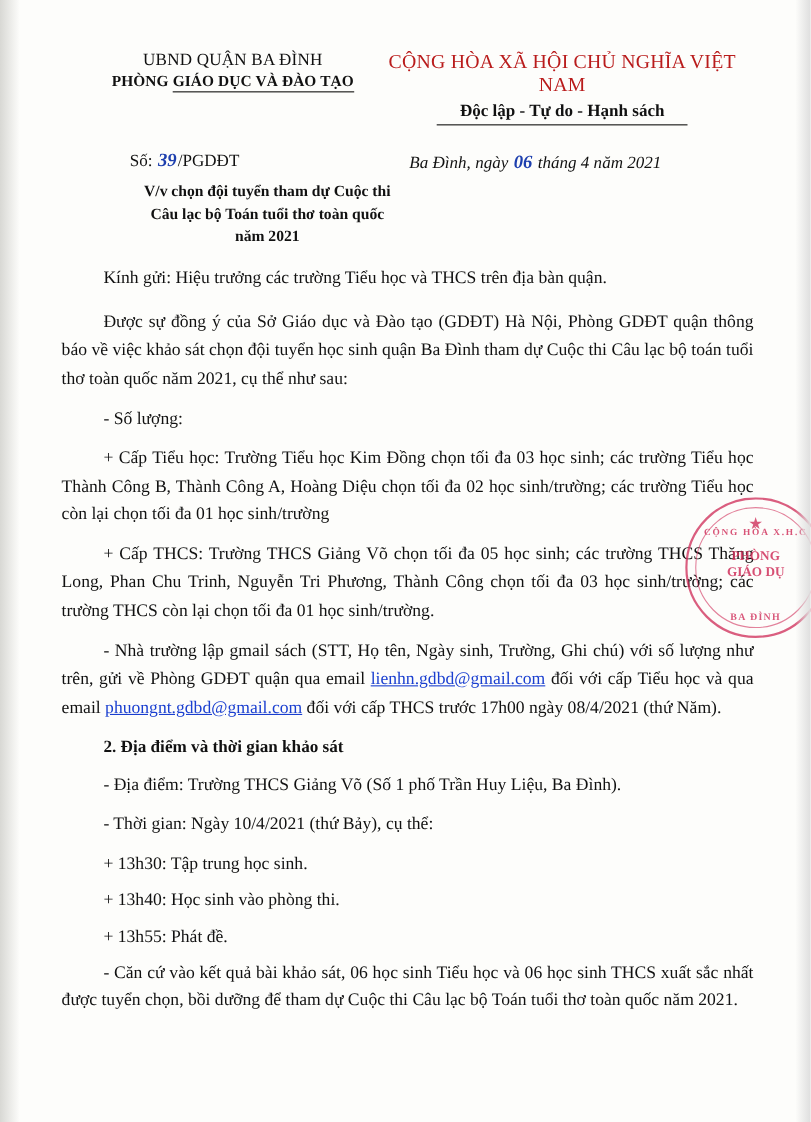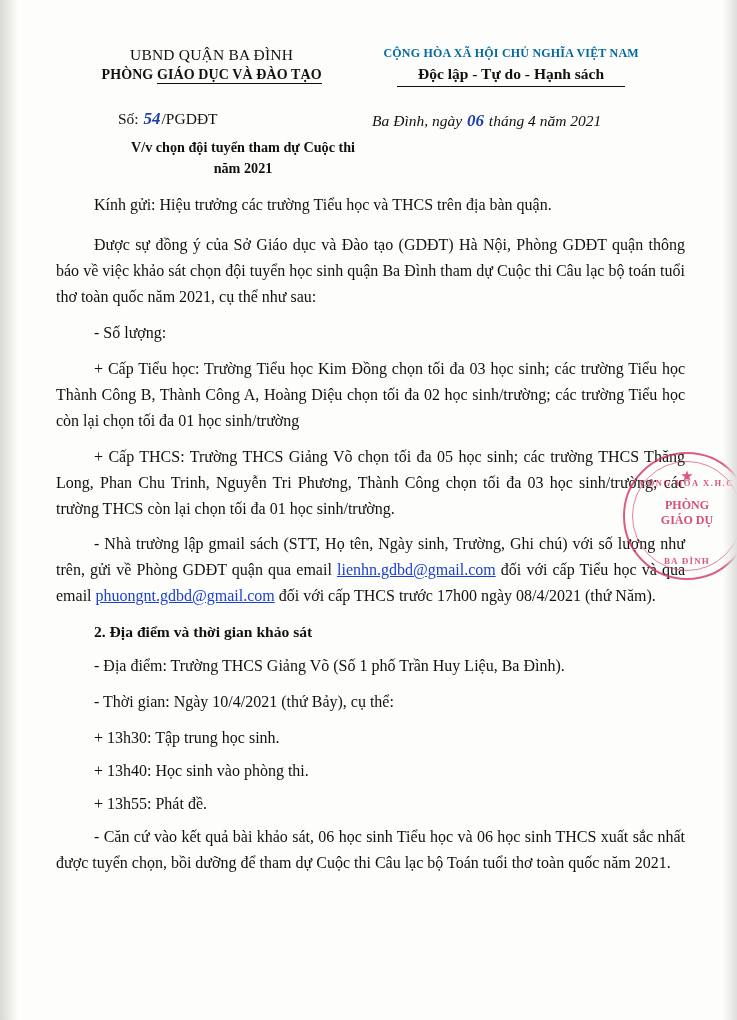--- a/index.html
+++ b/index.html
@@ -67,24 +67,24 @@
     font-weight: bold;
     letter-spacing: .1px;
     color: #111;
     margin-top: 3px;
   }
   .underline-part {
     border-bottom: 1.2px solid #111;
     padding-bottom: 1px;
   }
   .nation {
-    font-size: 12px;
-    font-weight: bold;
+    font-size: 18px;
+    font-weight: normal;
     letter-spacing: .2px;
-    color: #0369a1;
+    color: #b91c1c;
   }
   .motto {
     font-size: 15.5px;
     font-weight: bold;
     margin-top: 4px;
     color: #111;
   }
   .motto-rule {
     width: 228px;
     height: 1.3px;
@@ -235,23 +235,24 @@
     </div>
     <div class="hdr-right">
       <div class="nation">CỘNG HÒA XÃ HỘI CHỦ NGHĨA VIỆT NAM</div>
       <div class="motto">Độc lập - Tự do - Hạnh sách</div>
       <div class="motto-rule"></div>
     </div>
   </div>
 
   <div class="meta">
     <div class="meta-left">
-      <div class="sohieu"><span>Số: </span><span class="num-hand">54</span><span>/PGDĐT</span></div>
+      <div class="sohieu"><span>Số: </span><span class="num-hand">39</span><span>/PGDĐT</span></div>
       <div class="vv">
         <span class="c">V/v chọn đội tuyển tham dự Cuộc thi</span>
+        <span class="c">Câu lạc bộ Toán tuổi thơ toàn quốc</span>
         <span class="c">năm 2021</span>
       </div>
     </div>
     <div class="meta-right"><span>Ba Đình, ngày </span><span class="num-hand">06</span><span> tháng 4 năm 2021</span></div>
   </div>
 
   <div class="body">
     <p class="kg">Kính gửi: Hiệu trưởng các trường Tiểu học và THCS trên địa bàn quận.</p>
     <p class="p">Được sự đồng ý của Sở Giáo dục và Đào tạo (GDĐT) Hà Nội, Phòng GDĐT quận thông báo về việc khảo sát chọn đội tuyển học sinh quận Ba Đình tham dự Cuộc thi Câu lạc bộ toán tuổi thơ toàn quốc năm 2021, cụ thể như sau:</p>
 

